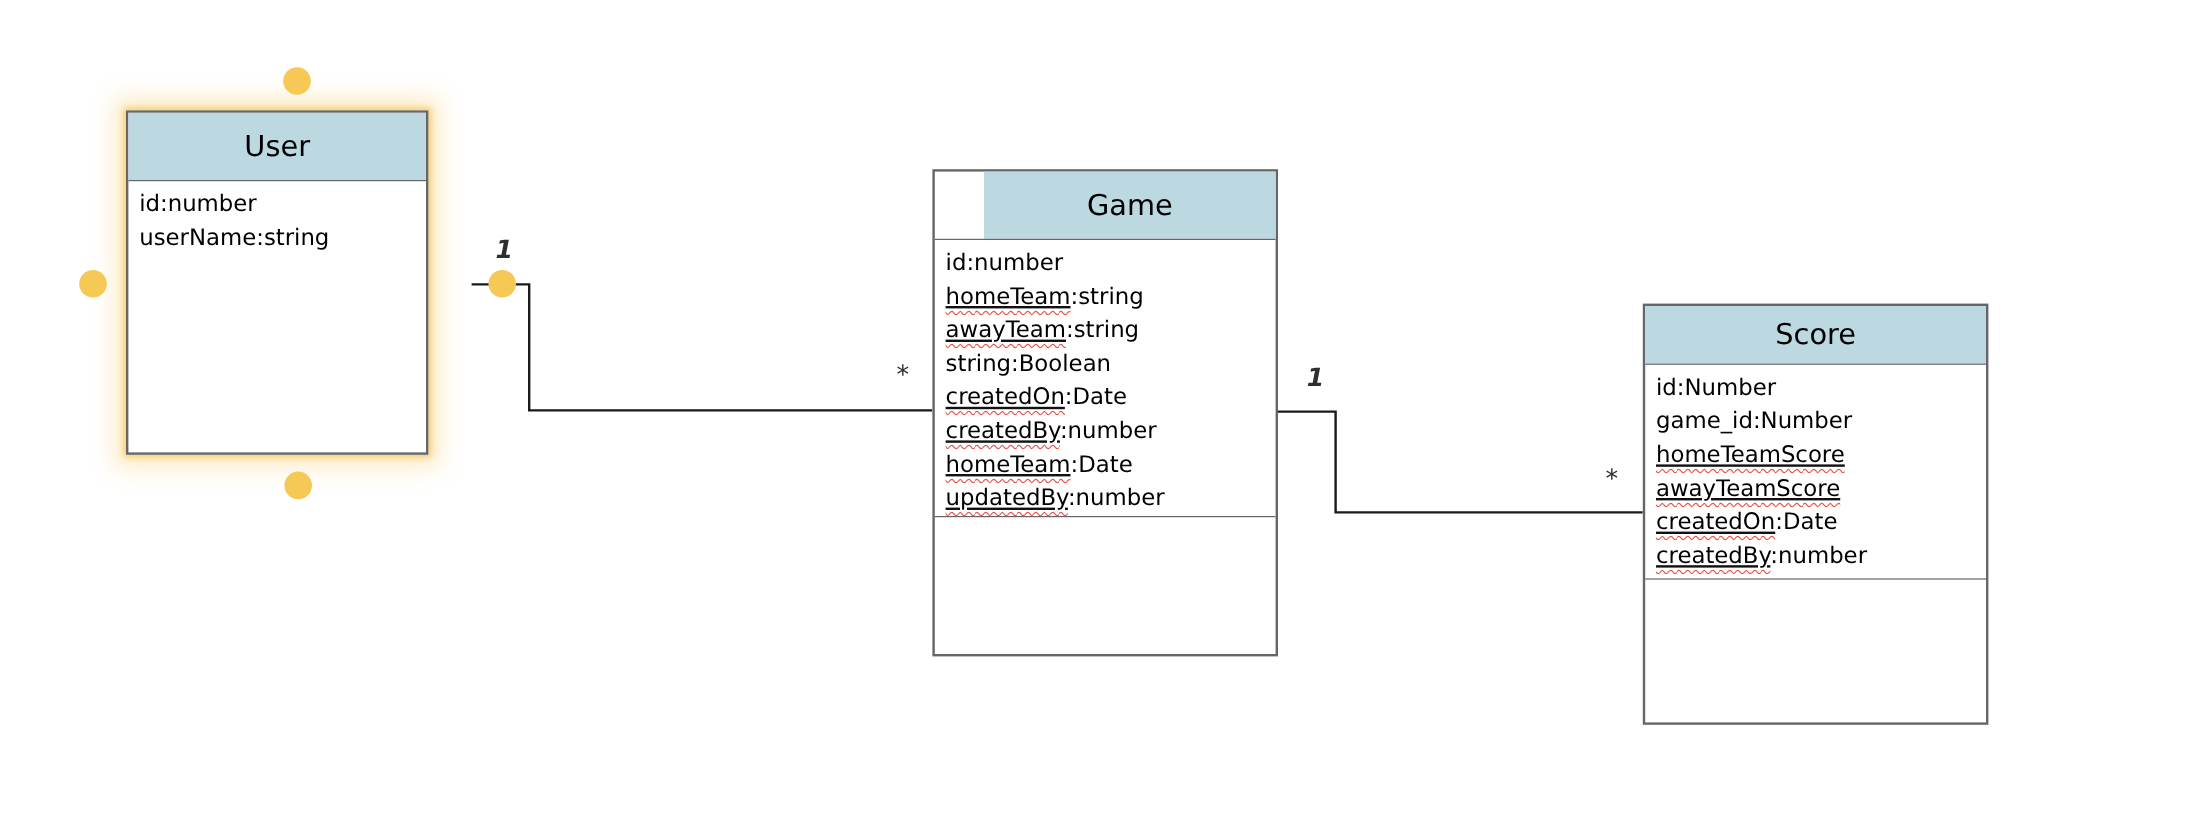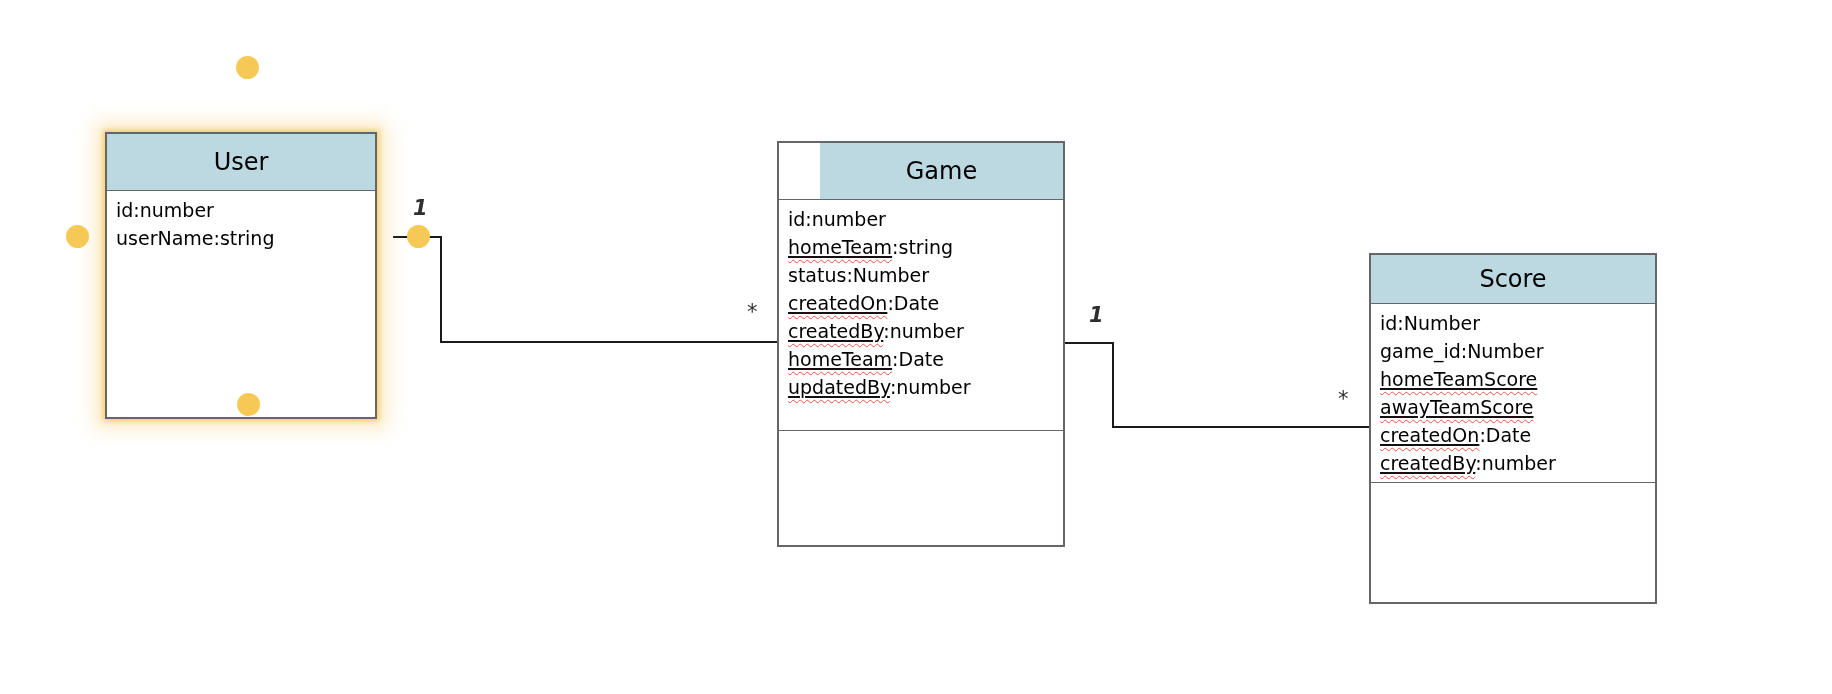--- a/index.html
+++ b/index.html
@@ -93,34 +93,35 @@
 </head>
 <body>
 
 <div class="canvas">
 
   <svg class="wires">
     <polyline points="393,237 441,237 441,342 777,342"></polyline>
     <polyline points="1065,343 1113,343 1113,427 1369,427"></polyline>
   </svg>
 
-  <div class="uml-class selected" style="left:105px; top:92px; width:272px; height:287px;margin-top:40px;">
+  <div class="uml-class selected" style="left:105px; top:92px; width:252px; height:287px;">
     <div class="cls-header" style="height:56px;">User</div>
     <div class="cls-attrs" style="height:115px;">
         <div class="row"><span>id:number</span></div>
         <div class="row"><span>userName:string</span></div>
       </div>
   </div>
 
   <div class="uml-class" style="left:777px; top:141px; width:288px; height:406px;">
     <div class="cls-header" style="height:56px;margin-left:41px;">Game</div>
     <div class="cls-attrs" style="height:231px;">
         <div class="row"><span>id:number</span></div>
         <div class="row"><span class="miss"><span class="wave">homeTeam</span></span><span>:string</span></div>
-        <div class="row"><span>status:Number</span></div>
+        <div class="row"><span class="miss"><span class="wave">awayTeam</span></span><span>:string</span></div>
+        <div class="row"><span>string:Boolean</span></div>
         <div class="row"><span class="miss"><span class="wave">createdOn</span></span><span>:Date</span></div>
         <div class="row"><span class="miss"><span class="wave">createdBy</span></span><span>:number</span></div>
         <div class="row"><span class="miss"><span class="wave">homeTeam</span></span><span>:Date</span></div>
         <div class="row"><span class="miss"><span class="wave">updatedBy</span></span><span>:number</span></div>
       </div>
     <div class="cls-methods"></div>
   </div>
 
   <div class="uml-class" style="left:1369px; top:253px; width:288px; height:351px;">
     <div class="cls-header" style="height:48px;">Score</div>

